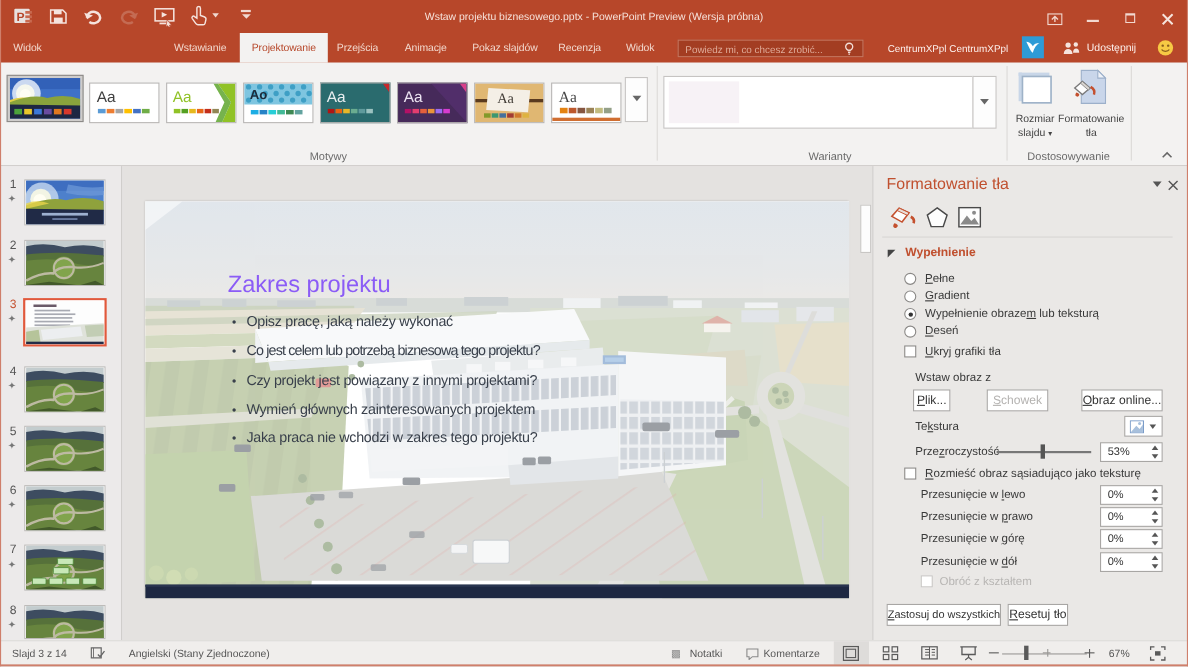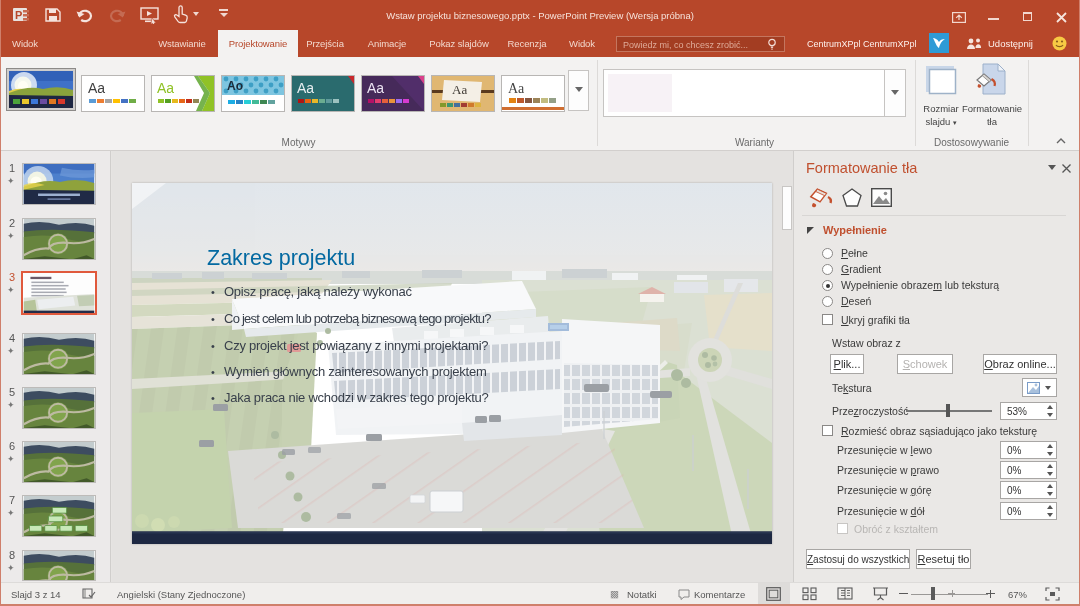--- a/index.html
+++ b/index.html
@@ -554,21 +554,21 @@
           <g stroke="#9aa2a8" stroke-width="1.2">
             <path d="M472 228 v28"></path>
             <path d="M561 252 v36"></path>
             <path d="M616 286 v40"></path>
           </g>
         </g>
 
         <rect x="0" y="348.5" width="640" height="12.5" fill="#1d2842"></rect>
         <rect x="0" y="348.5" width="640" height="2" fill="#293550"></rect>
       </svg>
-      <div class="abs" style="left:75px;top:63px;font-size:21.5px;color:#0369a1;letter-spacing:0px">Zakres projektu</div>
+      <div class="abs" style="left:75px;top:63px;font-size:21.5px;color:#8b5cf6;letter-spacing:0px">Zakres projektu</div>
       <div class="bullet" style="top:101px"><span class="bdot">•</span>Opisz pracę, jaką należy wykonać</div>
       <div class="bullet" style="top:128px;letter-spacing:-0.75px"><span class="bdot">•</span>Co jest celem lub potrzebą biznesową tego projektu?</div>
       <div class="bullet" style="top:155px"><span class="bdot">•</span>Czy projekt jest powiązany z innymi projektami?</div>
       <div class="bullet" style="top:181px"><span class="bdot">•</span>Wymień głównych zainteresowanych projektem</div>
       <div class="bullet" style="top:207px"><span class="bdot">•</span>Jaka praca nie wchodzi w zakres tego projektu?</div>
     </div>
     <div class="abs" style="left:670px;top:35px;width:10px;height:44px;background:#fdfdfd;border:1px solid #c8c6c4"></div>
   </div>
   <div id="rightpanel" class="abs">
     <div class="abs" style="left:12px;top:9px;font-size:14.5px;color:#c0502f">Formatowanie tła</div>

